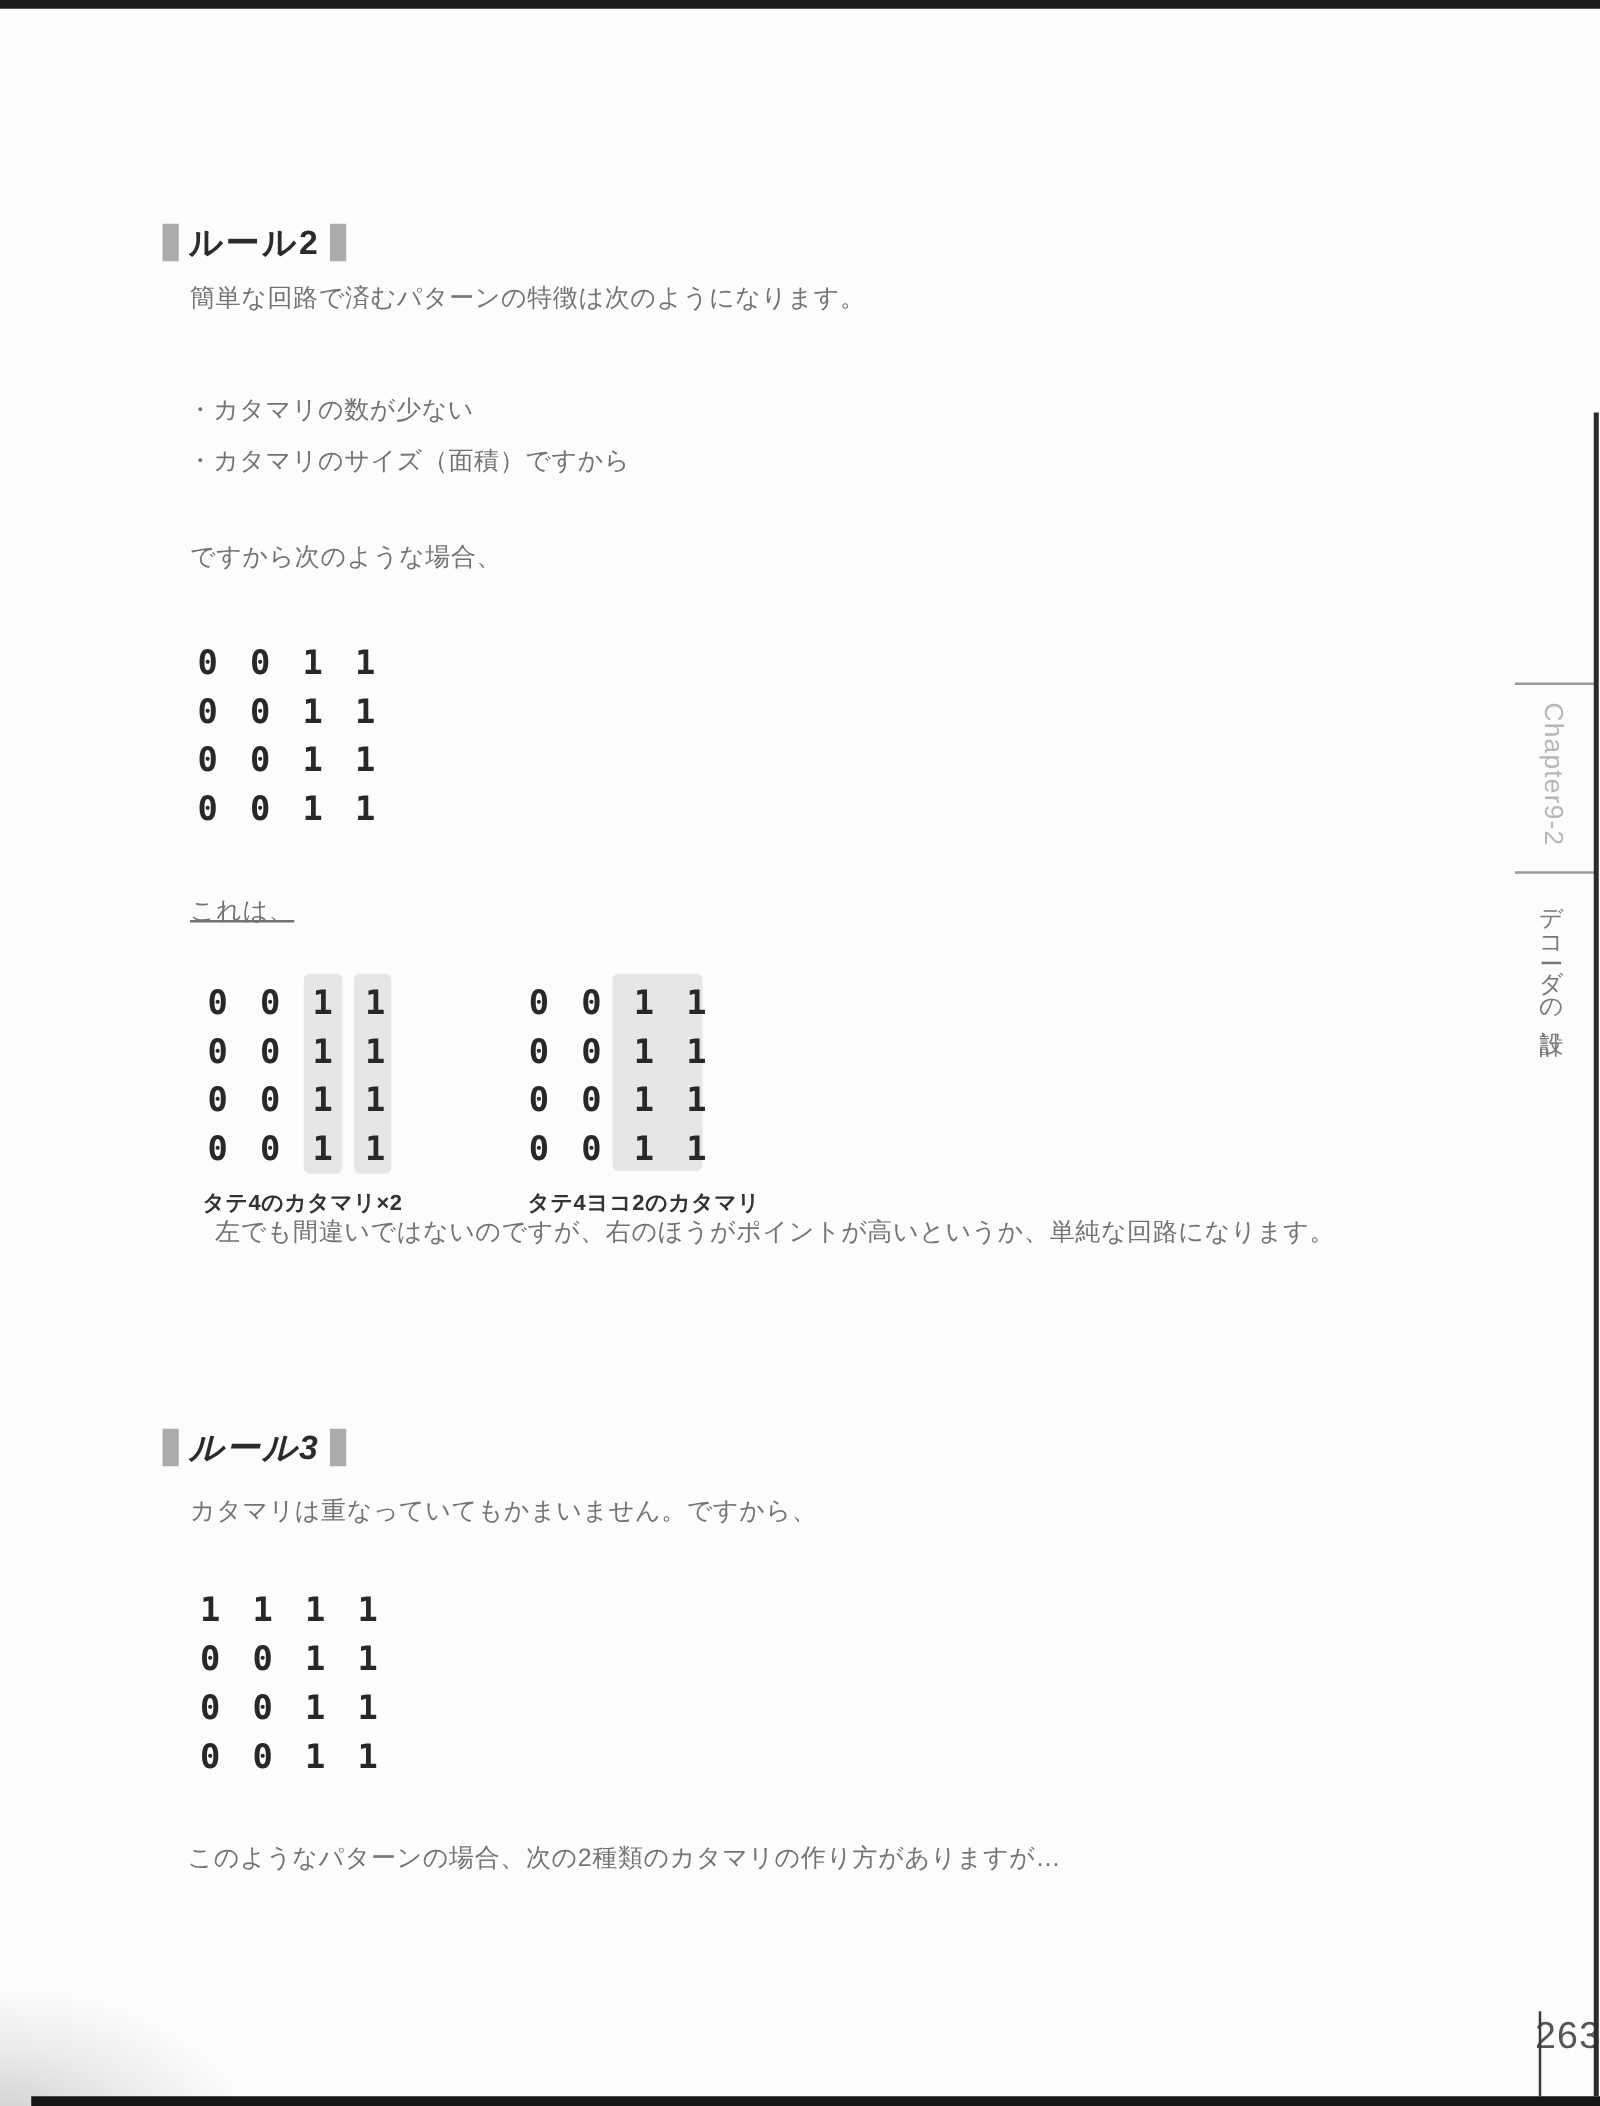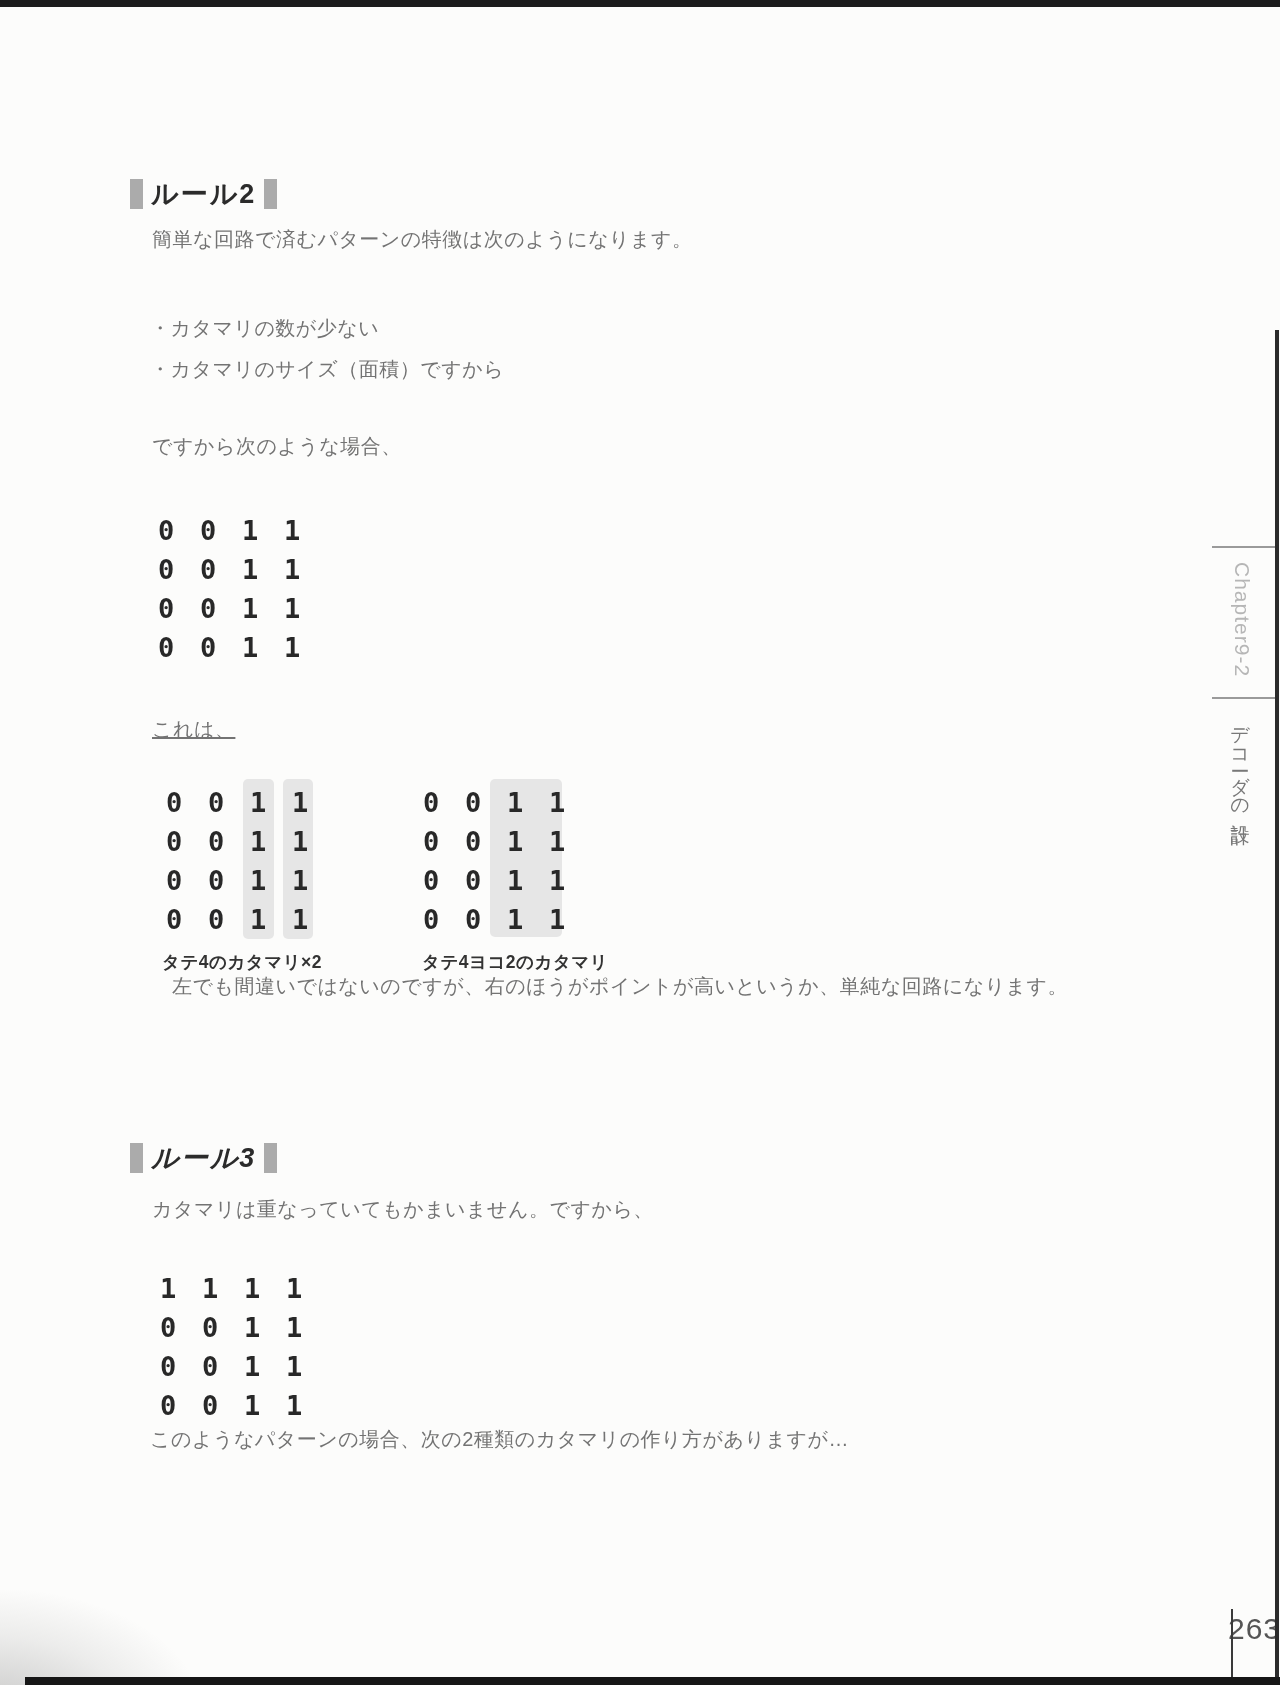--- a/index.html
+++ b/index.html
@@ -201,21 +201,21 @@
         <span class="m-cell">1</span>
       </div>
       <div class="m-row">
         <span class="m-cell">0</span>
         <span class="m-cell">0</span>
         <span class="m-cell">1</span>
         <span class="m-cell">1</span>
       </div>
     </div>
 
-  <div class="para" style="left:150px; top:1426px;">このようなパターンの場合、次の2種類のカタマリの作り方がありますが…</div>
+  <div class="para" style="left:150px; top:1474px;">このようなパターンの場合、次の2種類のカタマリの作り方がありますが…</div>
 
   <div class="side-line" style="top:546px;"></div>
   <div class="chapter-label">Chapter9-2</div>
   <div class="side-line" style="top:697px;"></div>
   <div class="section-label">デコーダの設計</div>
 
   <div class="page-number">263</div>
   <div class="page-number-rule"></div>
 
   <div class="edge-bottom"></div>

